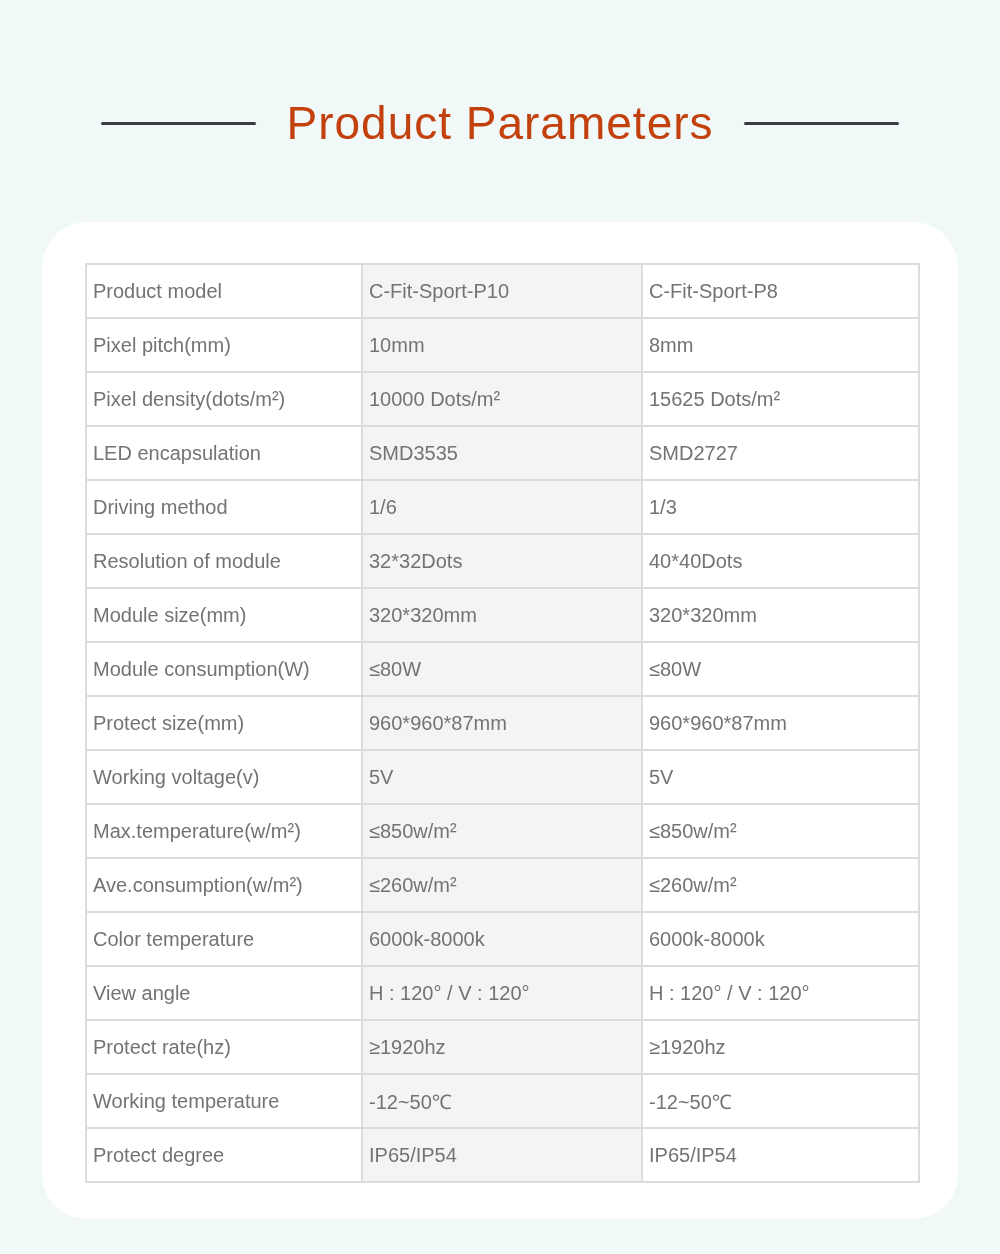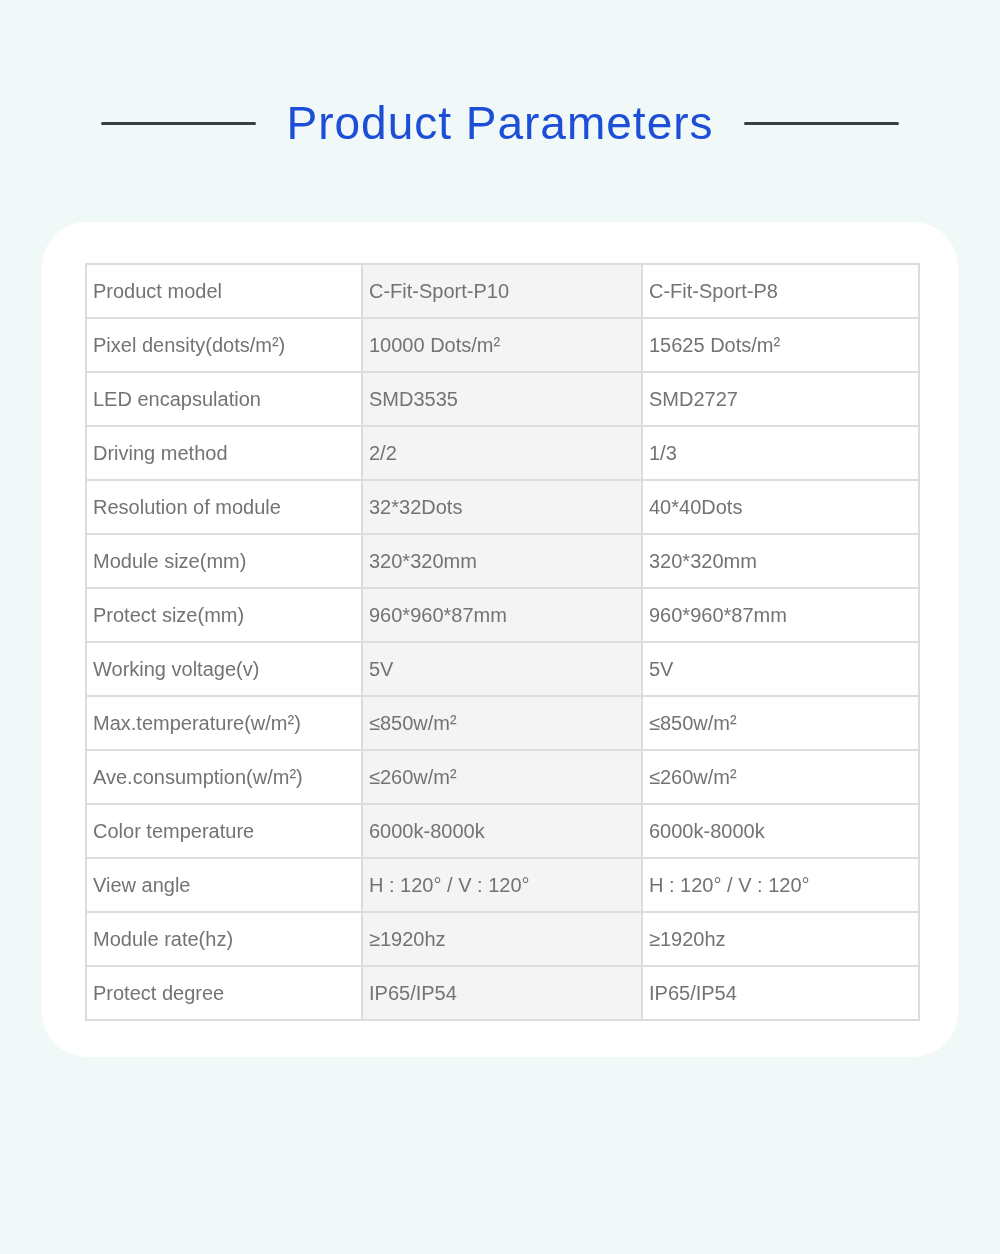--- a/index.html
+++ b/index.html
@@ -23,21 +23,21 @@
   }
   .title-rule {
     width: 155px;
     height: 3px;
     background: #3a3d42;
     border-radius: 2px;
   }
   .page-title {
     font-size: 46px;
     font-weight: 400;
-    color: #1d4ed8;
+    color: #c2410c;
     margin: 0;
     letter-spacing: 1px;
     white-space: nowrap;
   }
   .card {
     width: 916px;
     margin: 72px auto 0 auto;
     background: #ffffff;
     border-radius: 45px;
     padding: 41px 40px 36px 43px;
@@ -80,43 +80,53 @@
       <col style="width:280px">
       <col style="width:277px">
     </colgroup>
     <tbody>
         <tr>
           <td>Product model</td>
           <td class="mid">C-Fit-Sport-P10</td>
           <td>C-Fit-Sport-P8</td>
         </tr>
         <tr>
+          <td>Pixel pitch(mm)</td>
+          <td class="mid">10mm</td>
+          <td>8mm</td>
+        </tr>
+        <tr>
           <td>Pixel density(dots/m²)</td>
           <td class="mid">10000 Dots/m²</td>
           <td>15625 Dots/m²</td>
         </tr>
         <tr>
           <td>LED encapsulation</td>
           <td class="mid">SMD3535</td>
           <td>SMD2727</td>
         </tr>
         <tr>
           <td>Driving method</td>
-          <td class="mid">2/2</td>
+          <td class="mid">1/6</td>
           <td>1/3</td>
         </tr>
         <tr>
           <td>Resolution of module</td>
           <td class="mid">32*32Dots</td>
           <td>40*40Dots</td>
         </tr>
         <tr>
           <td>Module size(mm)</td>
           <td class="mid">320*320mm</td>
           <td>320*320mm</td>
+        </tr>
+        <tr>
+          <td>Module consumption(W)</td>
+          <td class="mid">≤80W</td>
+          <td>≤80W</td>
         </tr>
         <tr>
           <td>Protect size(mm)</td>
           <td class="mid">960*960*87mm</td>
           <td>960*960*87mm</td>
         </tr>
         <tr>
           <td>Working voltage(v)</td>
           <td class="mid">5V</td>
           <td>5V</td>
@@ -135,23 +145,28 @@
           <td>Color temperature</td>
           <td class="mid">6000k-8000k</td>
           <td>6000k-8000k</td>
         </tr>
         <tr>
           <td>View angle</td>
           <td class="mid">H : 120° /  V : 120°</td>
           <td>H : 120° /  V : 120°</td>
         </tr>
         <tr>
-          <td>Module rate(hz)</td>
+          <td>Protect rate(hz)</td>
           <td class="mid">≥1920hz</td>
           <td>≥1920hz</td>
+        </tr>
+        <tr>
+          <td>Working temperature</td>
+          <td class="mid">-12~50℃</td>
+          <td>-12~50℃</td>
         </tr>
         <tr>
           <td>Protect degree</td>
           <td class="mid">IP65/IP54</td>
           <td>IP65/IP54</td>
         </tr>
       </tbody>
   </table>
 </div>
 

